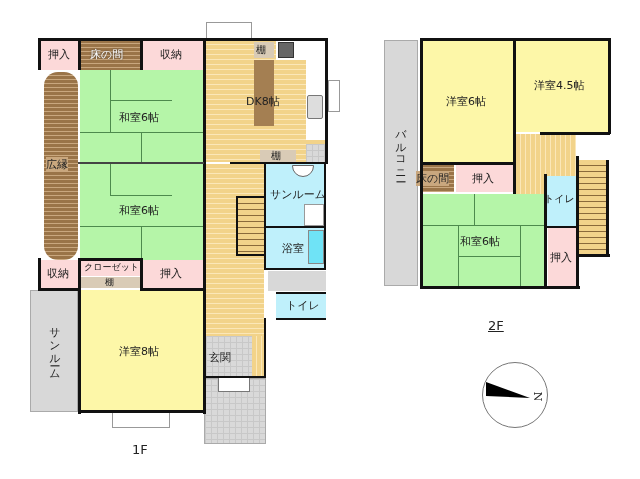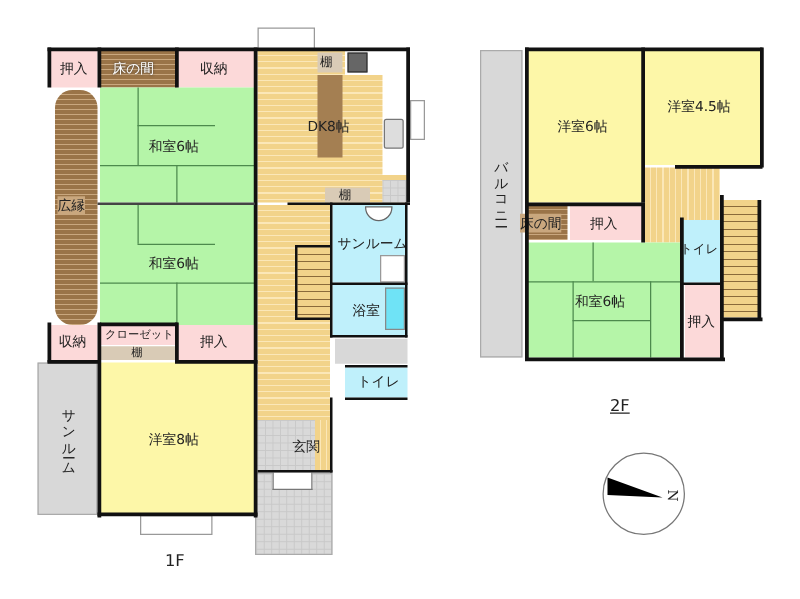--- a/index.html
+++ b/index.html
@@ -97,21 +97,21 @@
   <div class="abs" style="left:308px;top:230px;width:16px;height:34px;background:#6fe3f6;border:1px solid #888;"></div>
   <div class="lbl" style="left:282px;top:241px;">浴室</div>
 
   <div class="abs grey" style="left:268px;top:271px;width:58px;height:20px;"></div>
 
   <div class="abs water" style="left:276px;top:294px;width:50px;height:24px;"></div>
   <div class="lbl" style="left:286px;top:298px;">トイレ</div>
 
   <div class="abs tile" style="left:206px;top:336px;width:58px;height:40px;"></div>
   <div class="abs floorwoodv" style="left:252px;top:336px;width:12px;height:40px;"></div>
-  <div class="lbl" style="left:234px;top:350px;">玄関</div>
+  <div class="lbl" style="left:209px;top:350px;">玄関</div>
   <div class="abs tile" style="left:204px;top:378px;width:62px;height:66px;border:1px solid #aaa;"></div>
   <div class="abs" style="left:218px;top:378px;width:32px;height:14px;border:1px solid #777;border-top:none;background:#fff;"></div>
 
   <div class="wall" style="left:38px;top:38px;width:290px;height:3px;"></div>
   <div class="wall" style="left:38px;top:38px;width:3px;height:32px;"></div>
   <div class="wall" style="left:38px;top:258px;width:3px;height:32px;"></div>
   <div class="wall" style="left:78px;top:38px;width:3px;height:32px;"></div>
   <div class="wall" style="left:140px;top:38px;width:3px;height:32px;"></div>
   <div class="wall" style="left:78px;top:258px;width:3px;height:156px;"></div>
   <div class="wall" style="left:38px;top:288px;width:42px;height:3px;"></div>

